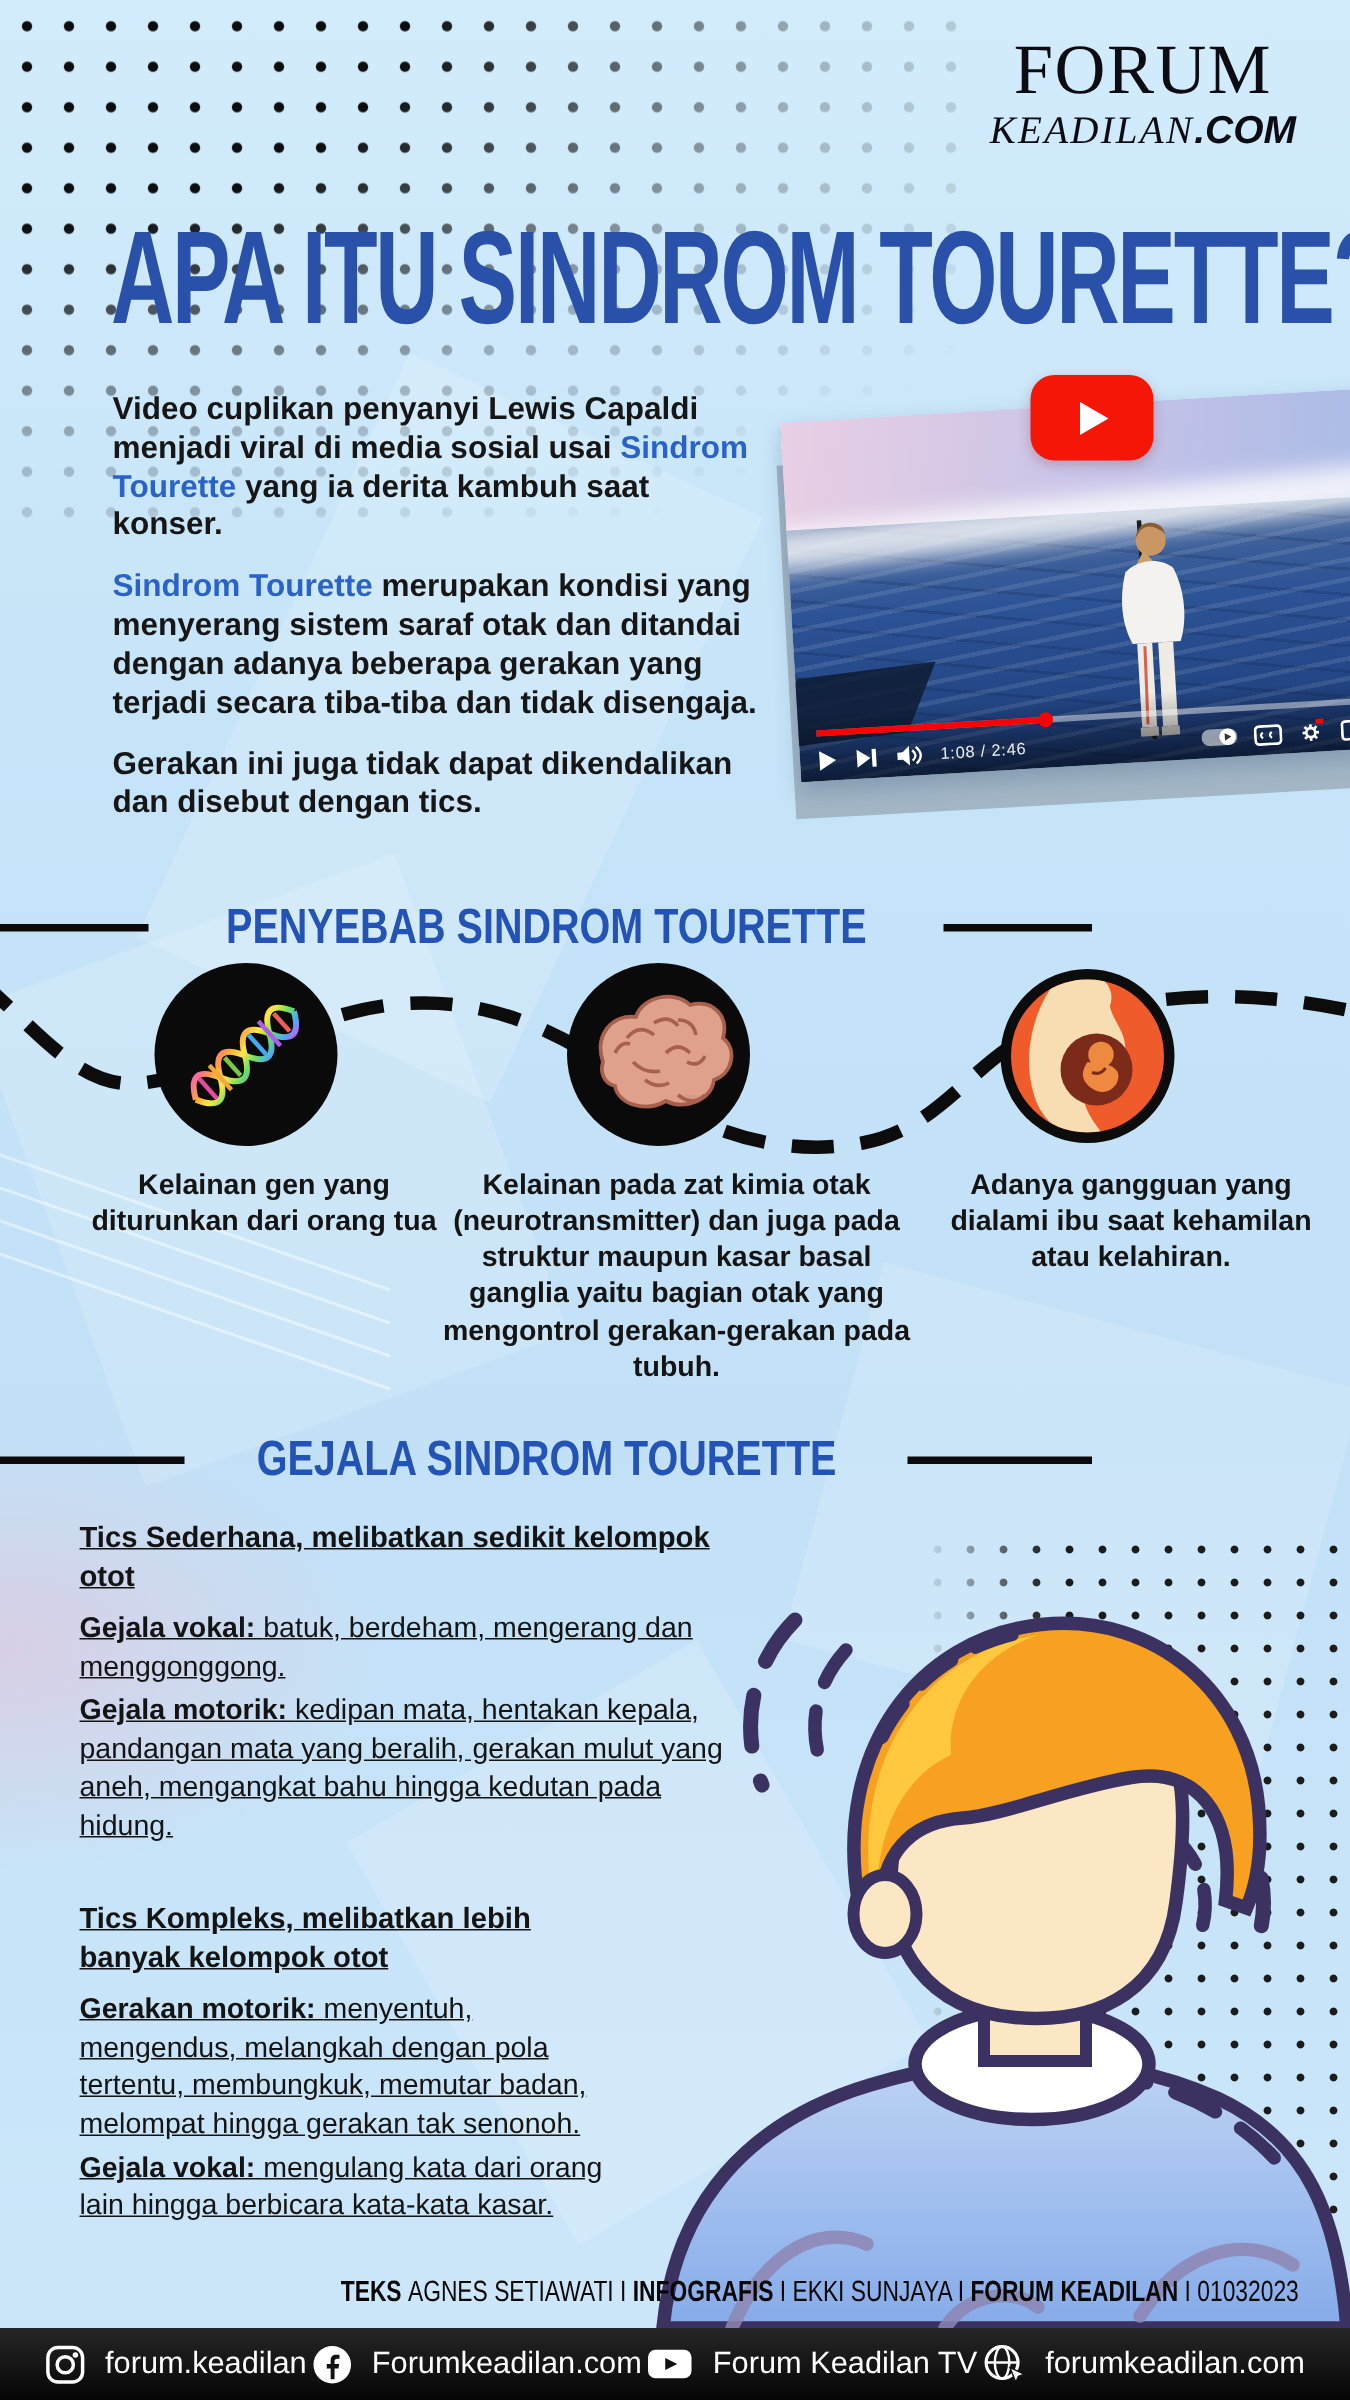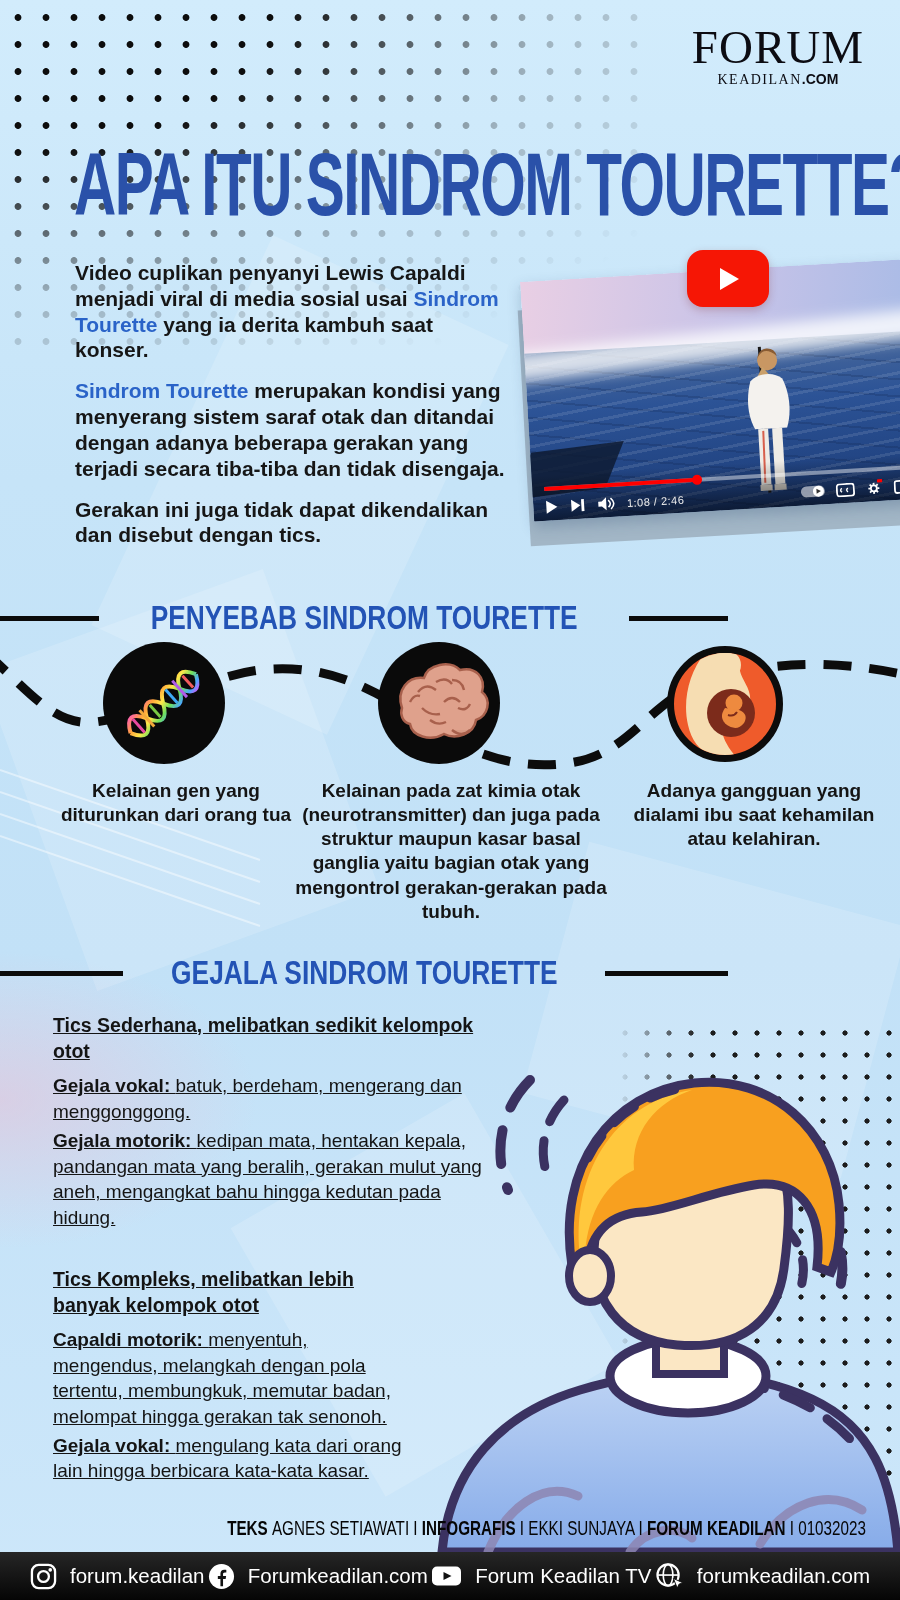--- a/index.html
+++ b/index.html
@@ -16,21 +16,21 @@
   .dots-right{position:absolute;left:614px;top:1022px;width:286px;height:495px;
     background-image:radial-gradient(circle,#1c1c1c 2.3px,rgba(0,0,0,0) 2.9px);
     background-size:22px 22px;
     -webkit-mask-image:linear-gradient(to right,transparent 0,#000 30%);
             mask-image:linear-gradient(to right,transparent 0,#000 30%);}
   .pink-tint{position:absolute;left:0;top:950px;width:260px;height:300px;
     background:radial-gradient(ellipse at 0% 50%,rgba(236,188,210,.5),transparent 70%);}
   
   .logo{position:absolute;top:24px;right:36px;text-align:center;color:#0c0c12;}
   .logo-top{font-family:"Liberation Serif",serif;font-size:47px;line-height:1;letter-spacing:1px;}
-  .logo-bottom{font-family:"Liberation Serif",serif;font-size:14px;letter-spacing:1.5px;margin-top:0px;}
+  .logo-bottom{font-family:"Liberation Serif",serif;font-size:26px;letter-spacing:1.5px;margin-top:0px;font-style:italic;}
   .logo-bottom .com{font-family:"Liberation Sans",sans-serif;font-weight:700;letter-spacing:0;}
   .title{position:absolute;left:74px;top:134px;font-size:78px;font-weight:700;color:#2a51a9;
     letter-spacing:-2px;white-space:nowrap;transform:scale(.75,1.13);transform-origin:left top;}
   
   .intro{position:absolute;left:75px;top:260px;width:436px;font-size:21px;font-weight:700;
     color:#161616;line-height:1.23;}
   .intro p{margin:0 0 15px 0;}
   .hl{color:#2a63c8;}
   .b{font-weight:700;}
   
@@ -271,21 +271,21 @@
     <div class="line"></div>
     <div class="txt">GEJALA SINDROM TOURETTE</div>
     <div class="line"></div>
   </div>
 
   <div class="symptoms">
     <div class="sym-h">Tics Sederhana, melibatkan sedikit kelompok otot</div>
     <p><span class="b">Gejala vokal: </span><span>batuk, berdeham, mengerang dan menggonggong.</span></p>
     <p><span class="b">Gejala motorik: </span><span>kedipan mata, hentakan kepala, pandangan mata yang beralih, gerakan mulut yang aneh, mengangkat bahu hingga kedutan pada hidung.</span></p>
     <div class="sym-h2">Tics Kompleks, melibatkan lebih banyak kelompok otot</div>
-    <p class="narrow"><span class="b">Capaldi motorik: </span><span>menyentuh, mengendus, melangkah dengan pola tertentu, membungkuk, memutar badan, melompat hingga gerakan tak senonoh.</span></p>
+    <p class="narrow"><span class="b">Gerakan motorik: </span><span>menyentuh, mengendus, melangkah dengan pola tertentu, membungkuk, memutar badan, melompat hingga gerakan tak senonoh.</span></p>
     <p class="narrow"><span class="b">Gejala vokal: </span><span>mengulang kata dari orang lain hingga berbicara kata-kata kasar.</span></p>
   </div>
 
   <svg class="boy" width="472" height="514" viewBox="0 0 472 514">
     <defs>
         <linearGradient id="bodyg" x1="0" y1="0" x2="0" y2="1">
       <stop offset="0" stop-color="#bdd3f4"></stop>
           <stop offset="1" stop-color="#86abe9"></stop>
     </linearGradient>
       </defs>

